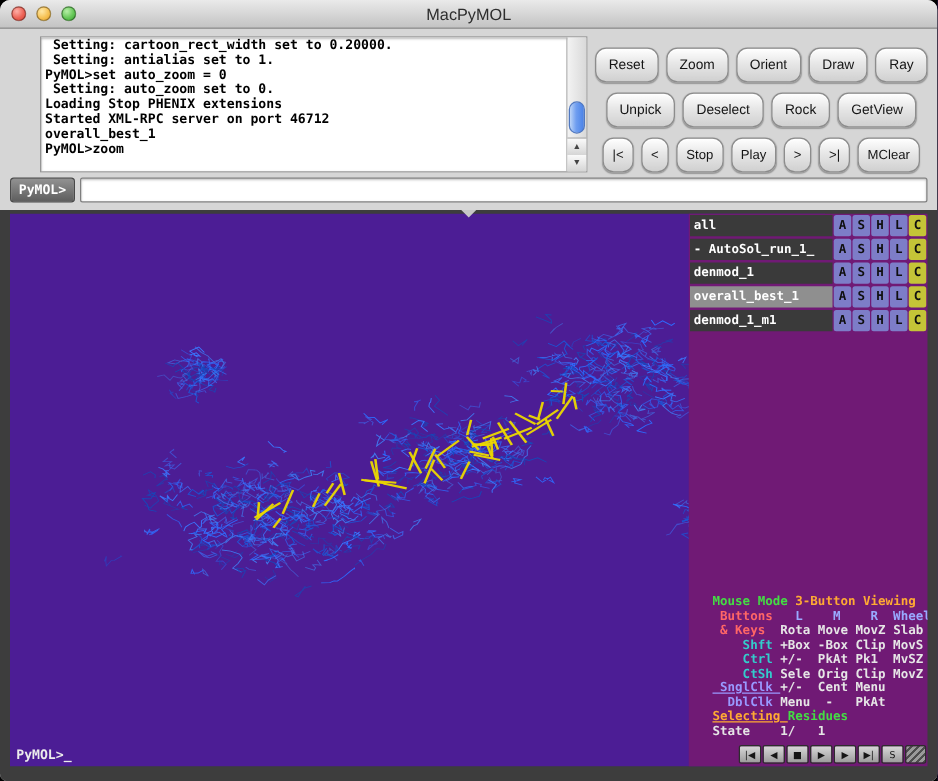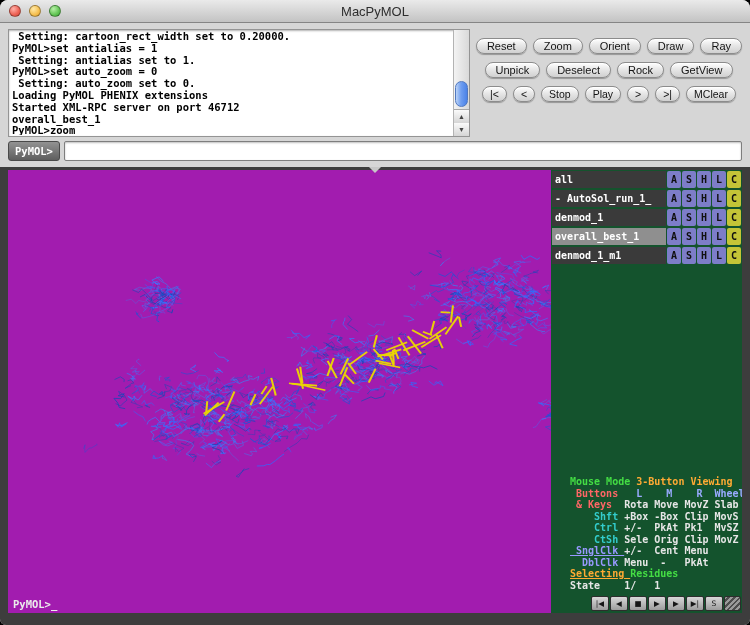--- a/index.html
+++ b/index.html
@@ -9,54 +9,54 @@
   
   .titlebar{flex:0 0 22px;background:linear-gradient(#eaeaea,#c3c3c3);border-bottom:1px solid #858585;
             display:flex;align-items:center;position:relative;}
   .lights{display:flex;gap:8px;padding-left:9px;z-index:2;}
   .light{width:12px;height:12px;border-radius:50%;box-sizing:border-box;border:1px solid rgba(0,0,0,.35);}
   .light-red{background:radial-gradient(circle at 35% 30%,#ffb0a8,#ec6053 60%,#d44a3c);}
   .light-yellow{background:radial-gradient(circle at 35% 30%,#ffe9a8,#f5bf4f 60%,#df9f2f);}
   .light-green{background:radial-gradient(circle at 35% 30%,#b8f0a8,#62c554 60%,#3fa53a);}
   .win-title{position:absolute;left:0;right:0;text-align:center;font-size:13px;color:#2e2e2e;}
   
-  .upper{flex:0 0 118px;display:flex;gap:6px;padding:6px 8px 4px;box-sizing:border-box;}
+  .upper{flex:0 0 118px;display:flex;gap:6px;padding:6px 8px 4px;box-sizing:border-box;margin-left:24px;}
   .log-wrap{position:relative;width:494px;background:#fff;border:1px solid #949494;box-sizing:border-box;
             box-shadow:inset 0 1px 2px rgba(0,0,0,.3);}
   .log-text{position:absolute;top:1px;left:3px;right:17px;bottom:1px;overflow:hidden;
             font:bold 10.5px/11.8px "DejaVu Sans Mono",monospace;color:#000;}
   .log-line{white-space:pre;}
   .scrollbar{position:absolute;top:0;right:0;bottom:0;width:15px;background:linear-gradient(90deg,#f3f3f3,#d9d9d9);
              border-left:1px solid #b3b3b3;}
   .scroll-thumb{position:absolute;left:1px;right:1px;top:48%;height:26px;border-radius:7px;
                 background:linear-gradient(90deg,#bcd4f7,#6f9ef0 45%,#4a82e8);border:1px solid #5078c0;box-sizing:border-box;}
   .scroll-arrows{position:absolute;left:0;right:0;bottom:0;height:26px;border-top:1px solid #a8a8a8;
                  display:flex;flex-direction:column;}
   .scroll-arrow{flex:1;display:flex;align-items:center;justify-content:center;font-size:7px;color:#444;
                 background:linear-gradient(#fafafa,#d5d5d5);}
   .controls{flex:1;display:flex;flex-direction:column;align-items:center;gap:8px;padding-top:9px;}
   .ctrl-row{display:flex;gap:6px;justify-content:center;}
-  .aqua{height:16px;border-radius:9px;border:1px solid #8c8c8c;background:linear-gradient(#ffffff,#e7e7e7 45%,#d0d0d0);
+  .aqua{height:28px;border-radius:9px;border:1px solid #8c8c8c;background:linear-gradient(#ffffff,#e7e7e7 45%,#d0d0d0);
         font:11px "Liberation Sans",sans-serif;color:#141414;padding:0 10px;
         box-shadow:0 1px 1px rgba(0,0,0,.3),inset 0 1px 0 #fff;cursor:default;}
   .ctrl-row.small .aqua{padding:0 7px;font-size:10.5px;}
   
   .cmd-row{flex:0 0 22px;display:flex;align-items:flex-start;gap:4px;margin:0 8px 4px;}
   .cmd-label{background:linear-gradient(#929292,#5e5e5e);color:#fff;font:bold 10.5px "DejaVu Sans Mono",monospace;
              padding:3px 6px;border-radius:3px;border:1px solid #494949;}
   .cmd-input{flex:1;height:18px;border:1px solid #7e7e7e;border-radius:2px;background:#fff;
              font:11px "DejaVu Sans Mono",monospace;padding:0 4px;box-shadow:inset 0 1px 2px rgba(0,0,0,.25);}
   
   .main{flex:1;position:relative;background:#3d3d3d;}
   .grip-tri{position:absolute;top:0;left:50%;transform:translateX(-50%);width:0;height:0;z-index:3;
             border-left:6px solid transparent;border-right:6px solid transparent;border-top:6px solid #c7c7c7;}
-  .viewport{position:absolute;left:8px;top:3px;width:652px;bottom:12px;background:#a21caf;overflow:hidden;}
+  .viewport{position:absolute;left:8px;top:3px;width:652px;bottom:12px;background:#4c1d95;overflow:hidden;}
   .viewport svg{position:absolute;inset:0;width:100%;height:100%;}
   .vp-prompt{position:absolute;left:5px;bottom:3px;font:bold 10.5px "DejaVu Sans Mono",monospace;color:#ececec;}
-  .sidebar{position:absolute;right:8px;top:3px;width:191px;bottom:12px;background:#14532d;overflow:hidden;}
+  .sidebar{position:absolute;right:8px;top:3px;width:191px;bottom:12px;background:#701a75;overflow:hidden;}
   .obj-panel{position:absolute;top:1px;left:1px;right:1px;display:flex;flex-direction:column;gap:2px;}
   .obj-row{display:flex;gap:1px;height:17px;}
   .obj-name{flex:1;background:#3a3a3a;color:#fff;font:bold 10px/17px "DejaVu Sans Mono",monospace;
             padding:0 3px;white-space:nowrap;overflow:hidden;}
   .obj-name.sel{background:#8f8f8f;}
   .obj-btn{width:14px;text-align:center;font:bold 10px/17px "DejaVu Sans Mono",monospace;color:#101010;border-radius:2px;}
   .mouse-panel{position:absolute;left:19px;right:0;bottom:22px;font:bold 10px/11.5px "DejaVu Sans Mono",monospace;}
   .m-line{white-space:pre;}
   .vcr-bar{position:absolute;right:1px;bottom:2px;display:flex;gap:1px;align-items:flex-end;}
   .vcr-btn{width:18px;height:15px;box-sizing:border-box;border:1px solid #2d2d2d;border-radius:2px;
@@ -76,25 +76,24 @@
       <div class="light light-yellow"></div>
       <div class="light light-green"></div>
     </div>
     <div class="win-title">MacPyMOL</div>
   </div>
 
   <div class="upper">
     <div class="log-wrap">
       <div class="log-text">
           <div class="log-line"> Setting: cartoon_rect_width set to 0.20000.</div>
-          <div class="log-line">PyMOL&gt;set antialias = 1</div>
           <div class="log-line"> Setting: antialias set to 1.</div>
           <div class="log-line">PyMOL&gt;set auto_zoom = 0</div>
           <div class="log-line"> Setting: auto_zoom set to 0.</div>
-          <div class="log-line">Loading PyMOL PHENIX extensions</div>
+          <div class="log-line">Loading Stop PHENIX extensions</div>
           <div class="log-line">Started XML-RPC server on port 46712</div>
           <div class="log-line">overall_best_1</div>
           <div class="log-line">PyMOL&gt;zoom</div>
         </div>
       <div class="scrollbar">
         <div class="scroll-thumb"></div>
         <div class="scroll-arrows">
           <div class="scroll-arrow">▲</div>
           <div class="scroll-arrow">▼</div>
         </div>

